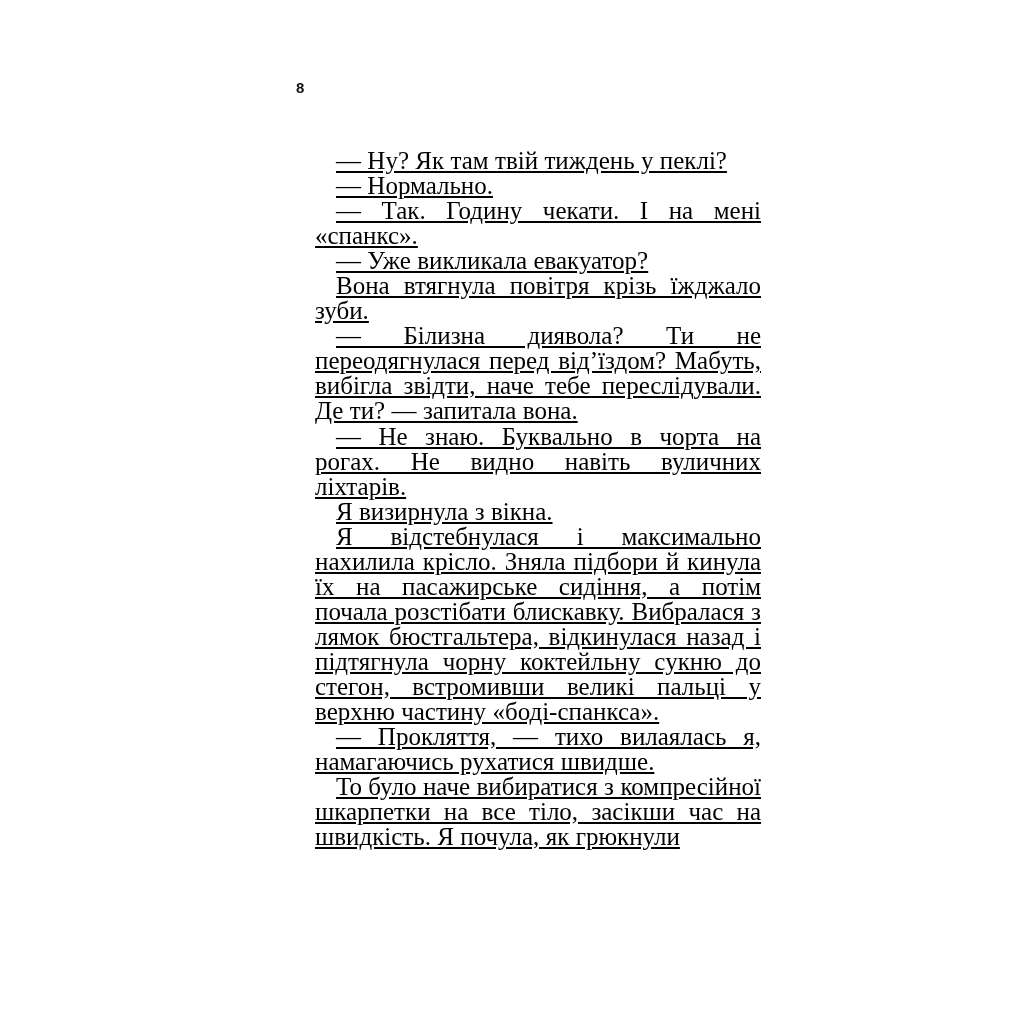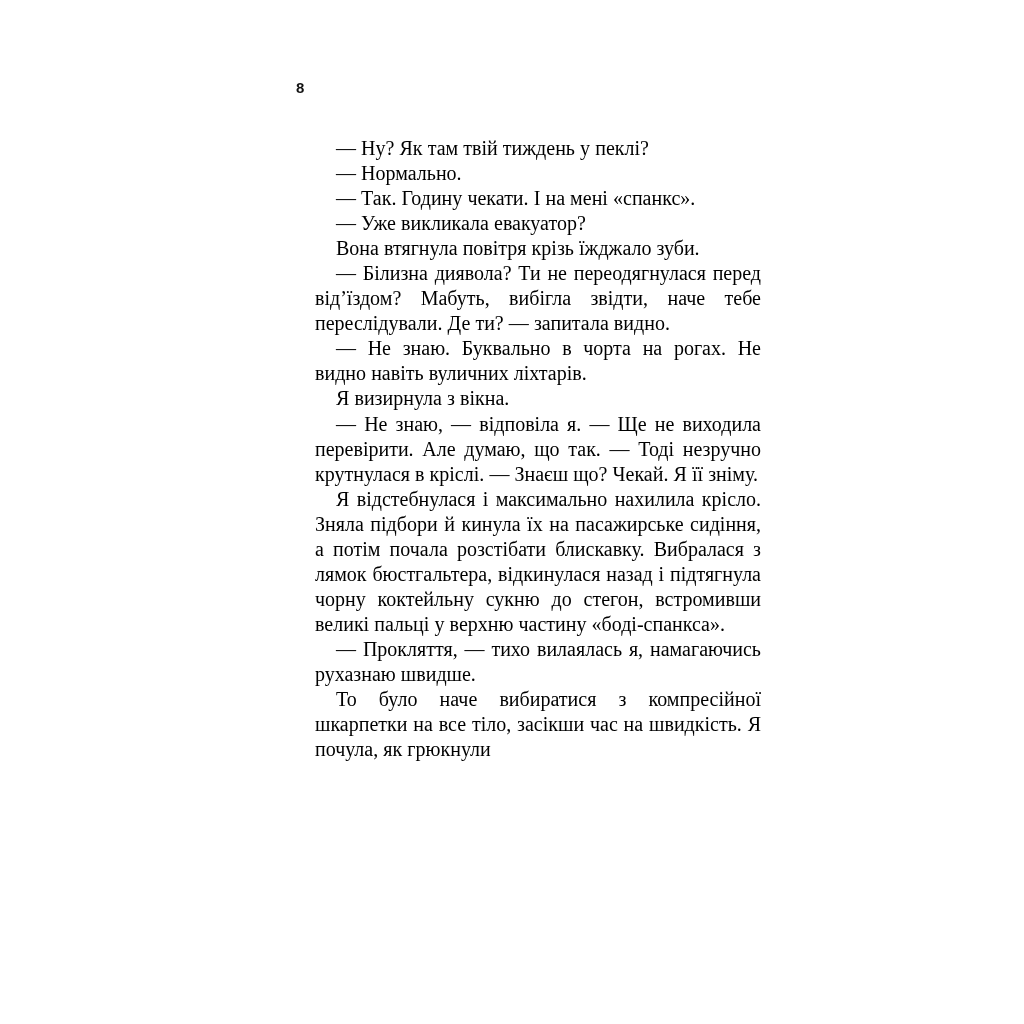--- a/index.html
+++ b/index.html
@@ -34,28 +34,29 @@
     font-weight: 700;
     line-height: 20px;
     letter-spacing: 0.2px;
     color: #111111;
   }
 
   
   .textblock {
     position: absolute;
     left: 315px;
-    top: 136px;
+    top: 148px;
     width: 446px;
     text-align: justify;
     text-justify: inter-word;
-    font-size: 20px;
+    font-size: 25px;
     line-height: 25.05px;
     hyphens: manual;
     word-spacing: 0.1px;
+    text-decoration: underline;
   }
 
   .textblock p {
     margin: 0;
     padding: 0;
     text-indent: 21px;
     text-align: justify;
   }
 
   
@@ -69,22 +70,21 @@
 <div id="page">
 
   <div class="folio">8</div>
 
   <div class="textblock">
     <p>— Ну? Як там твій тиждень у пеклі?</p>
     <p>— Нормально.</p>
     <p>— Так. Годину чекати. І на мені «спанкс».</p>
     <p>— Уже викликала евакуатор?</p>
     <p>Вона втягнула повітря крізь їжджало зуби.</p>
-    <p>— Білизна диявола? Ти не переодягнулася перед від’їз­дом? Мабуть, вибігла звідти, наче тебе переслідували. Де ти? — запитала видно.</p>
+    <p>— Білизна диявола? Ти не переодягнулася перед від’їз­дом? Мабуть, вибігла звідти, наче тебе переслідували. Де ти? — запитала вона.</p>
     <p>— Не знаю. Буквально в чорта на рогах. Не видно навіть вуличних ліхтарів.</p>
     <p>Я визирнула з вікна.</p>
-    <p>— Не знаю, — відповіла я. — Ще не виходила переві­рити. Але думаю, що так. — Тоді незручно крутнулася в кріслі. — Знаєш що? Чекай. Я її зніму.</p>
     <p>Я відстебнулася і максимально нахилила крісло. Зняла підбори й кинула їх на пасажирське сидіння, а потім почала розстібати блискавку. Вибралася з лямок бюстгальтера, відкинулася назад і підтягнула чорну коктейльну сукню до стегон, встромивши великі пальці у верхню частину «боді-спанкса».</p>
-    <p>— Прокляття, — тихо вилаялась я, намагаючись руха­знаю швидше.</p>
+    <p>— Прокляття, — тихо вилаялась я, намагаючись руха­тися швидше.</p>
     <p>То було наче вибиратися з компресійної шкарпетки на все тіло, засікши час на швидкість. Я почула, як грюкнули</p>
   </div>
 
 </div>
 
 </body></html>

